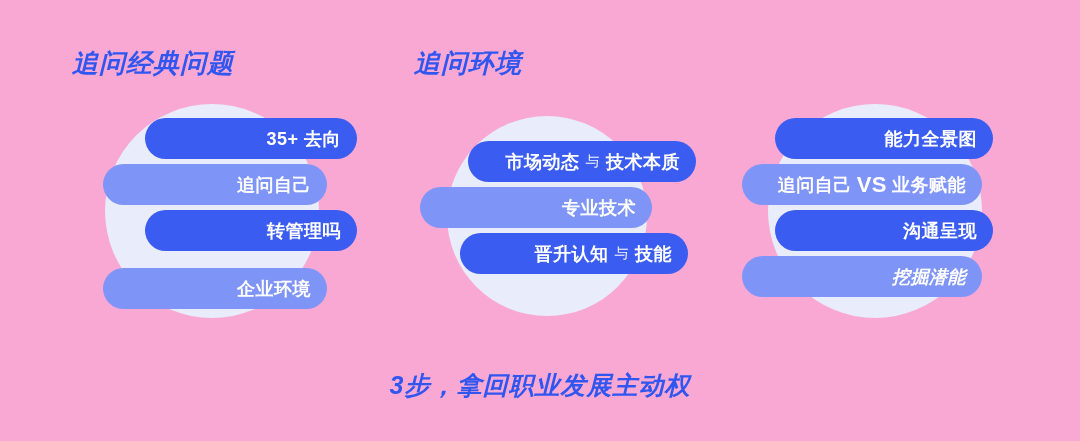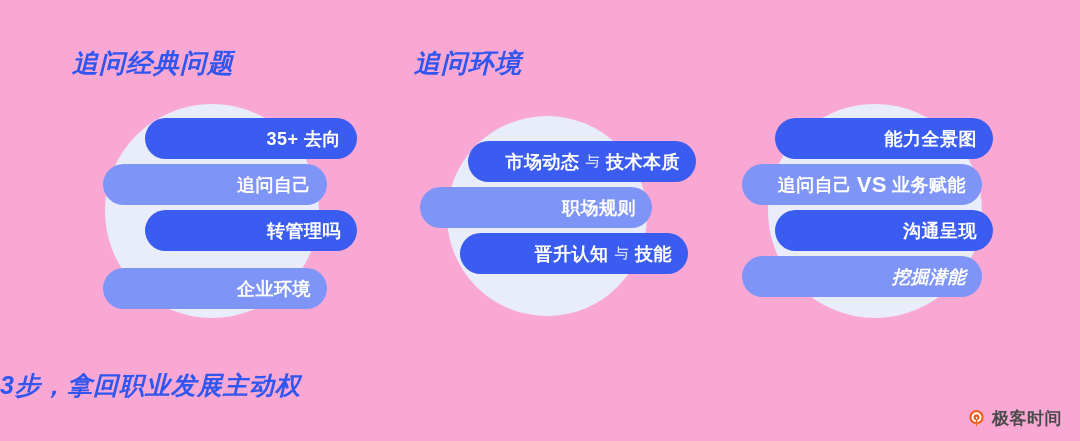--- a/index.html
+++ b/index.html
@@ -110,20 +110,21 @@
   .col-2 .p1 { left: 22px;  width: 240px; top: 164px; }
   .col-2 .p2 { left: 55px;  width: 218px; top: 210px; }
   .col-2 .p3 { left: 22px;  width: 240px; top: 256px; font-style: italic; }
 
   
   .caption {
     position: absolute;
     left: 0;
     right: 0;
     top: 373px;
+    text-align: center;
     font-size: 25px;
     font-weight: bold;
     font-style: italic;
     color: #2f56f0;
     letter-spacing: 1px;
     line-height: 1;
   }
 
   
   .logo {
@@ -175,21 +176,21 @@
   <div class="col col-1">
     <div class="col-title">追问环境</div>
     <div class="blob"></div>
     <div class="pills">
       <div class="pill dark p0">
         <span>市场动态</span>
         <span class="conj">与</span>
         <span>技术本质</span>
       </div>
       <div class="pill light p1">
-        <span>职场规则</span>
+        <span>专业技术</span>
       </div>
       <div class="pill dark p2">
         <span>晋升认知</span>
         <span class="conj">与</span>
         <span>技能</span>
       </div>
     </div>
   </div>
 
   <div class="col col-2">
@@ -207,24 +208,14 @@
         <span>沟通呈现</span>
       </div>
       <div class="pill light p3">
         <span>挖掘潜能</span>
       </div>
     </div>
   </div>
 
   <div class="caption">3步，拿回职业发展主动权</div>
 
-  <div class="logo">
-    <svg class="logo-mark" viewBox="0 0 32 32">
-      <circle cx="16" cy="14" r="11" fill="#ef6221"></circle>
-      <path d="M16 6.5 a7.5 7.5 0 1 0 0 15 a7.5 7.5 0 1 0 0 -15 z" fill="#ffffff"></path>
-      <circle cx="16" cy="14" r="4.6" fill="#ef6221"></circle>
-      <path d="M15.2 13.8 h1.9 v13.4 a0.95 0.95 0 0 1 -1.9 0 z" fill="#ffffff"></path>
-      <path d="M15.2 16.5 h1.9 v10.7 a0.95 0.95 0 0 1 -1.9 0 z" fill="#ef6221"></path>
-    </svg>
-    <span class="logo-text">极客时间</span>
-  </div>
 
 </div>
 
 </body></html>

